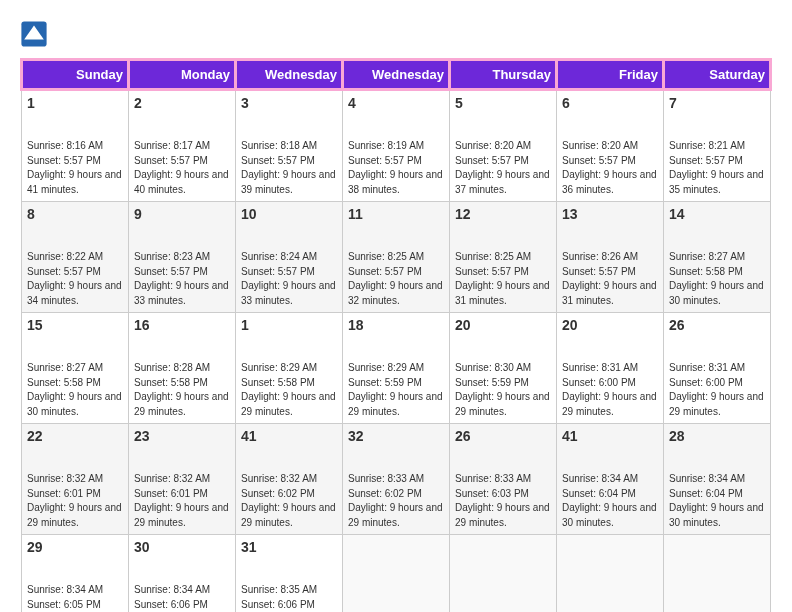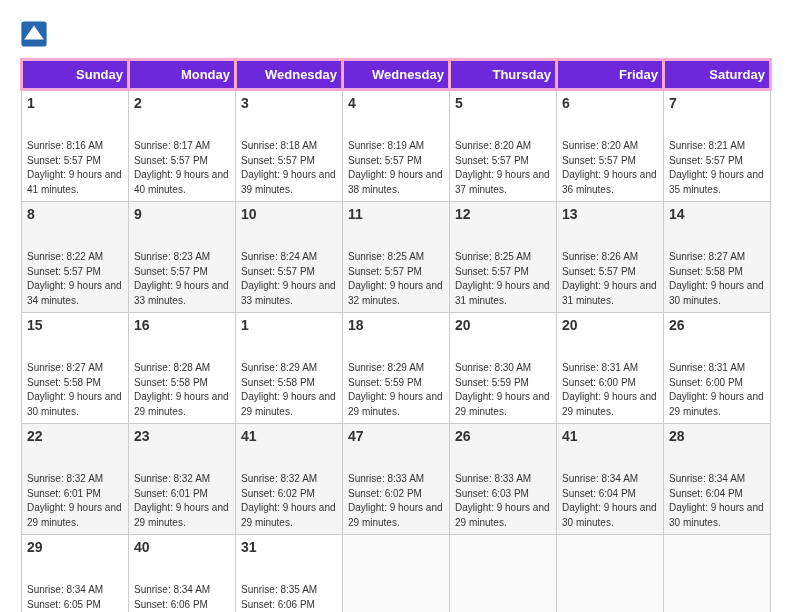--- a/index.html
+++ b/index.html
@@ -219,21 +219,21 @@
         </td>
         <td>
           <span class="day-number">23</span>
           <div class="day-info">Sunrise: 8:32 AM<br>Sunset: 6:01 PM<br>Daylight: 9 hours and 29 minutes.</div>
         </td>
         <td>
           <span class="day-number">41</span>
           <div class="day-info">Sunrise: 8:32 AM<br>Sunset: 6:02 PM<br>Daylight: 9 hours and 29 minutes.</div>
         </td>
         <td>
-          <span class="day-number">47</span>
+          <span class="day-number">32</span>
           <div class="day-info">Sunrise: 8:33 AM<br>Sunset: 6:02 PM<br>Daylight: 9 hours and 29 minutes.</div>
         </td>
         <td>
           <span class="day-number">26</span>
           <div class="day-info">Sunrise: 8:33 AM<br>Sunset: 6:03 PM<br>Daylight: 9 hours and 29 minutes.</div>
         </td>
         <td>
           <span class="day-number">41</span>
           <div class="day-info">Sunrise: 8:34 AM<br>Sunset: 6:04 PM<br>Daylight: 9 hours and 30 minutes.</div>
         </td>
@@ -241,21 +241,21 @@
           <span class="day-number">28</span>
           <div class="day-info">Sunrise: 8:34 AM<br>Sunset: 6:04 PM<br>Daylight: 9 hours and 30 minutes.</div>
         </td>
       </tr>
       <tr>
         <td>
           <span class="day-number">29</span>
           <div class="day-info">Sunrise: 8:34 AM<br>Sunset: 6:05 PM<br>Daylight: 9 hours and 30 minutes.</div>
         </td>
         <td>
-          <span class="day-number">40</span>
+          <span class="day-number">30</span>
           <div class="day-info">Sunrise: 8:34 AM<br>Sunset: 6:06 PM<br>Daylight: 9 hours and 31 minutes.</div>
         </td>
         <td>
           <span class="day-number">31</span>
           <div class="day-info">Sunrise: 8:35 AM<br>Sunset: 6:06 PM<br>Daylight: 9 hours and 31 minutes.</div>
         </td>
         <td class="empty-cell"></td>
         <td class="empty-cell"></td>
         <td class="empty-cell"></td>
         <td class="empty-cell"></td>

